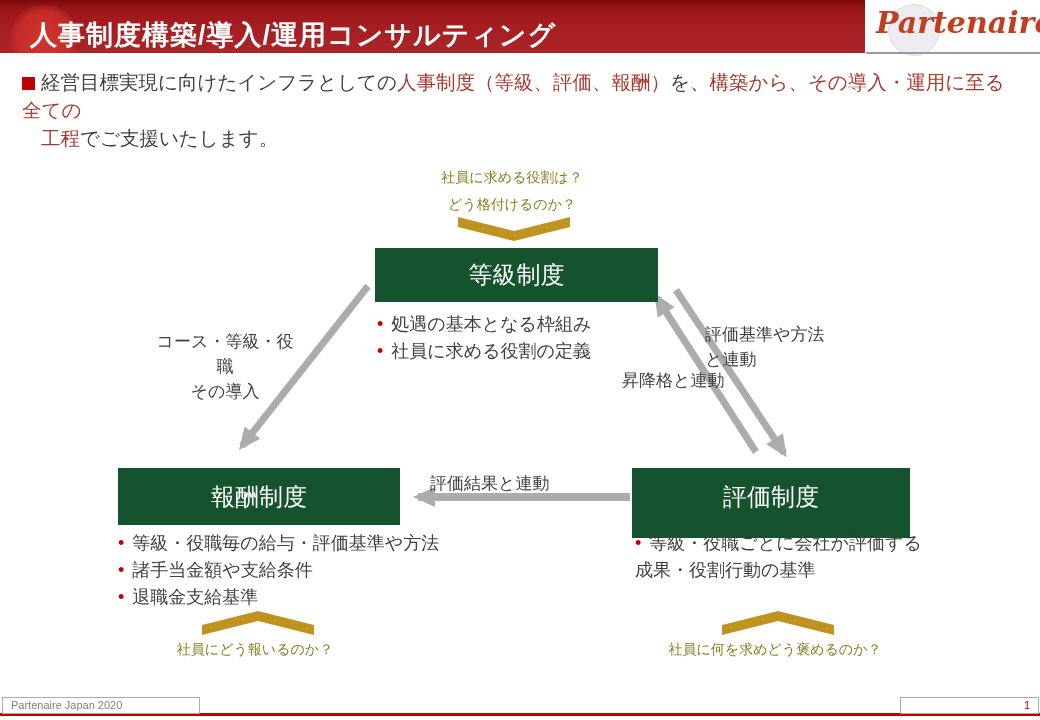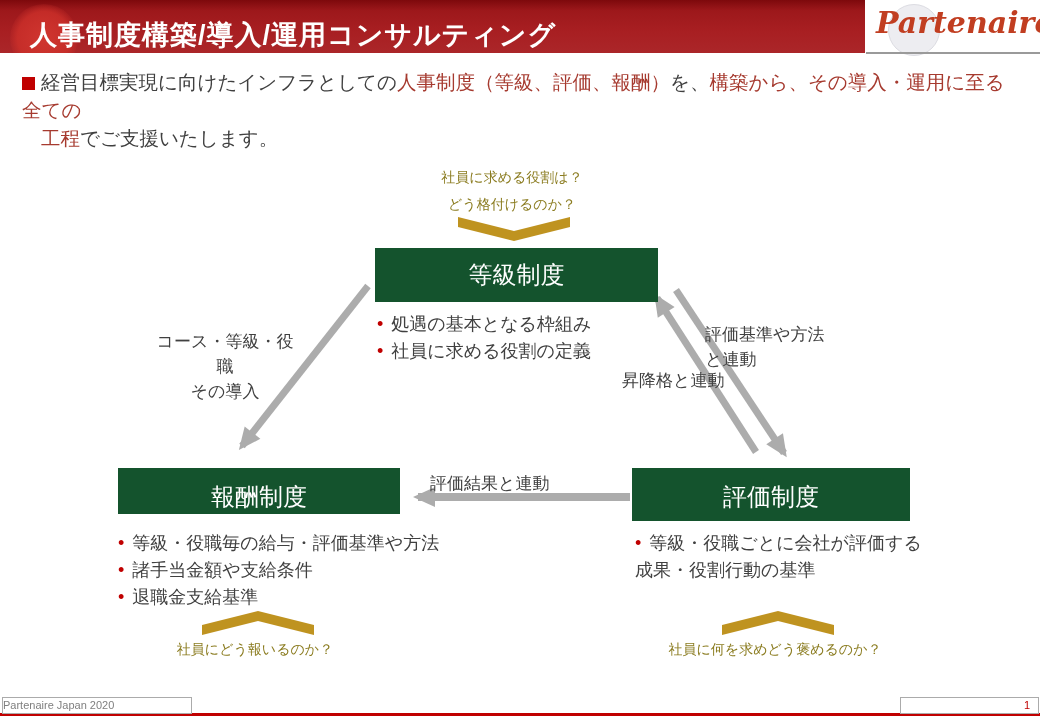--- a/index.html
+++ b/index.html
@@ -34,21 +34,21 @@
   .glabel{position:absolute;color:#404040;font-size:17px;line-height:25px;z-index:2;}
   .bullets{position:absolute;z-index:2;font-size:18px;line-height:27px;color:#404040;}
   .bullets .li{display:flex;}
   .bullets .dot{color:#C00000;margin-right:8px;}
   .bullets .cont{}
   .chev{position:absolute;z-index:2;}
 
   
   .foot-box{position:absolute;top:697px;height:15px;border:1px solid #ABABAB;font-size:11px;
     line-height:15px;color:#7F7F7F;z-index:2;background:#fff;}
-  .foot-credit{left:2px;width:188px;padding-left:0;}
+  .foot-credit{left:2px;width:188px;padding-left:8px;}
   .foot-page{left:900px;width:129px;text-align:right;padding-right:8px;color:#C00000;}
   .foot-line{position:absolute;left:0;top:713px;width:1040px;height:3px;background:#C00000;}
 </style>
 </head>
 <body>
 
 <div class="canvas">
 
   <div class="header-bar">
     <div class="header-title">人事制度構築/導入/運用コンサルティング</div>
@@ -102,39 +102,39 @@
     <span>コース・等級・役職</span><br>
     <span>その導入</span>
   </div>
   <div class="glabel" style="left:705px;top:322px;">
     <span>評価基準や方法</span><br>
     <span>と連動</span>
   </div>
   <div class="glabel" style="left:622px;top:368px;">昇降格と連動</div>
   <div class="glabel" style="left:430px;top:471px;width:180px;text-align:left;">評価結果と連動</div>
 
-  <div class="redbox" style="left:118px;top:468px;width:282px;height:46px;line-height:57px;">
+  <div class="redbox" style="left:118px;top:468px;width:282px;height:57px;line-height:57px;">
     <span>報酬制度</span>
   </div>
   <div class="bullets" style="left:118px;top:530px;">
     <div class="li">
       <span class="dot">•</span>
       <span>等級・役職毎の給与・評価基準や方法</span>
     </div>
     <div class="li">
       <span class="dot">•</span>
       <span>諸手当金額や支給条件</span>
     </div>
     <div class="li">
       <span class="dot">•</span>
       <span>退職金支給基準</span>
     </div>
   </div>
 
-  <div class="redbox" style="left:632px;top:468px;width:278px;height:53px;line-height:57px;">
+  <div class="redbox" style="left:632px;top:468px;width:278px;height:70px;line-height:57px;">
     <span>評価制度</span>
   </div>
   <div class="bullets" style="left:635px;top:530px;">
     <div class="li">
       <span class="dot">•</span>
       <span>等級・役職ごとに会社が評価する</span>
     </div>
     <div class="cont">成果・役割行動の基準</div>
   </div>
 

